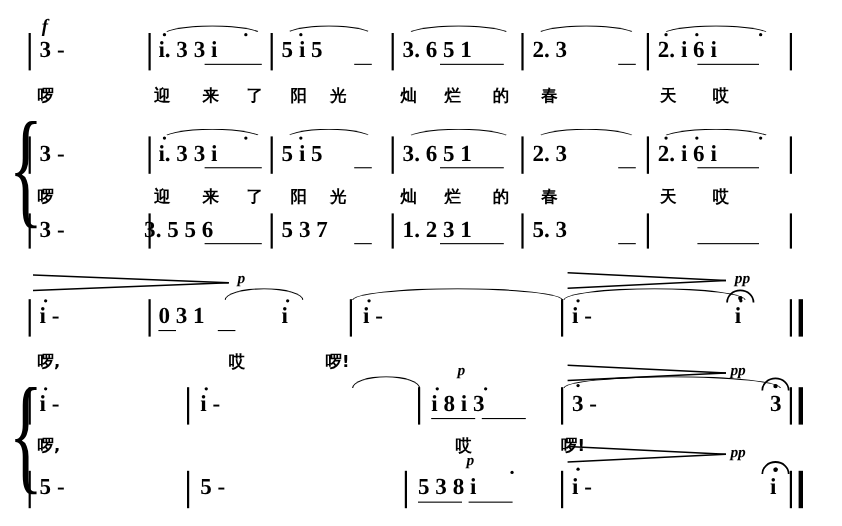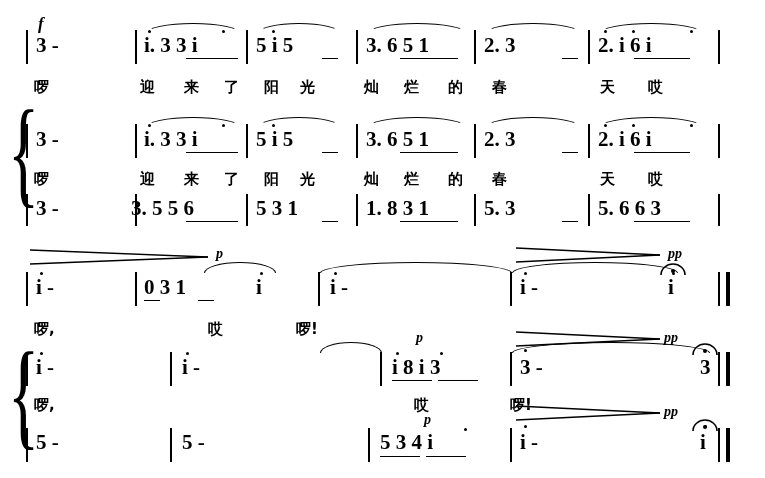--- a/index.html
+++ b/index.html
@@ -172,27 +172,26 @@
   <div class="t lyric" style="left:448px;top:170px;">的</div>
   <div class="t lyric" style="left:492px;top:170px;">春</div>
   <div class="t lyric" style="left:600px;top:170px;">天</div>
   <div class="t lyric" style="left:648px;top:170px;">哎</div>
 
   <div class="bar" style="left:26px;top:194px;height:32px;"></div>
   <div class="t num" style="left:36px;top:196px;">3  -</div>
   <div class="bar" style="left:135px;top:194px;height:32px;"></div>
   <div class="t num" style="left:131px;top:196px;">3. 5 5 6</div>
   <div class="bar" style="left:246px;top:194px;height:32px;"></div>
-  <div class="t num" style="left:256px;top:196px;">5 3    1</div>
+  <div class="t num" style="left:256px;top:196px;">5 3    7</div>
   <div class="bar" style="left:356px;top:194px;height:32px;"></div>
-  <div class="t num" style="left:366px;top:196px;">1. 8 3 1</div>
+  <div class="t num" style="left:366px;top:196px;">1. 2 3 1</div>
   <div class="bar" style="left:474px;top:194px;height:32px;"></div>
   <div class="t num" style="left:484px;top:196px;">5.      3</div>
   <div class="bar" style="left:588px;top:194px;height:32px;"></div>
-  <div class="t num" style="left:598px;top:196px;">5. 6 6 3</div>
   <div class="bar" style="left:718px;top:194px;height:32px;"></div>
 
   <div class="thin" style="left:186px;top:221px;width:52px;"></div>
   <div class="thin" style="left:322px;top:221px;width:16px;"></div>
   <div class="thin" style="left:400px;top:221px;width:58px;"></div>
   <div class="thin" style="left:562px;top:221px;width:16px;"></div>
   <div class="thin" style="left:634px;top:221px;width:56px;"></div>
 
   <div class="hair" style="left:30px;top:248px;">
     <svg width="180" height="18">
@@ -301,21 +300,21 @@
         <line x1="0" y1="16" x2="144" y2="9" stroke="#000" stroke-width="1.4"></line>
       </svg>
   </div>
   <div class="t dynsm" style="left:664px;top:404px;">pp</div>
 
   <div class="bar" style="left:26px;top:428px;height:34px;"></div>
   <div class="t num" style="left:36px;top:430px;">5  -</div>
   <div class="bar" style="left:170px;top:428px;height:34px;"></div>
   <div class="t num" style="left:182px;top:430px;">5  -</div>
   <div class="bar" style="left:368px;top:428px;height:34px;"></div>
-  <div class="t num" style="left:380px;top:430px;">5 3 4 i</div>
+  <div class="t num" style="left:380px;top:430px;">5 3 8 i</div>
   <div class="bar" style="left:510px;top:428px;height:34px;"></div>
   <div class="t num" style="left:520px;top:430px;">i  -</div>
   <div class="t num" style="left:700px;top:430px;">i</div>
   <div class="bar" style="left:718px;top:428px;height:34px;"></div>
   <div class="bar" style="left:726px;top:428px;height:34px;width:3.5px;"></div>
 
   <div class="dot" style="left:464px;top:428px;"></div>
   <div class="dot" style="left:524px;top:425px;"></div>
   <div class="dot" style="left:704px;top:425px;"></div>
 

